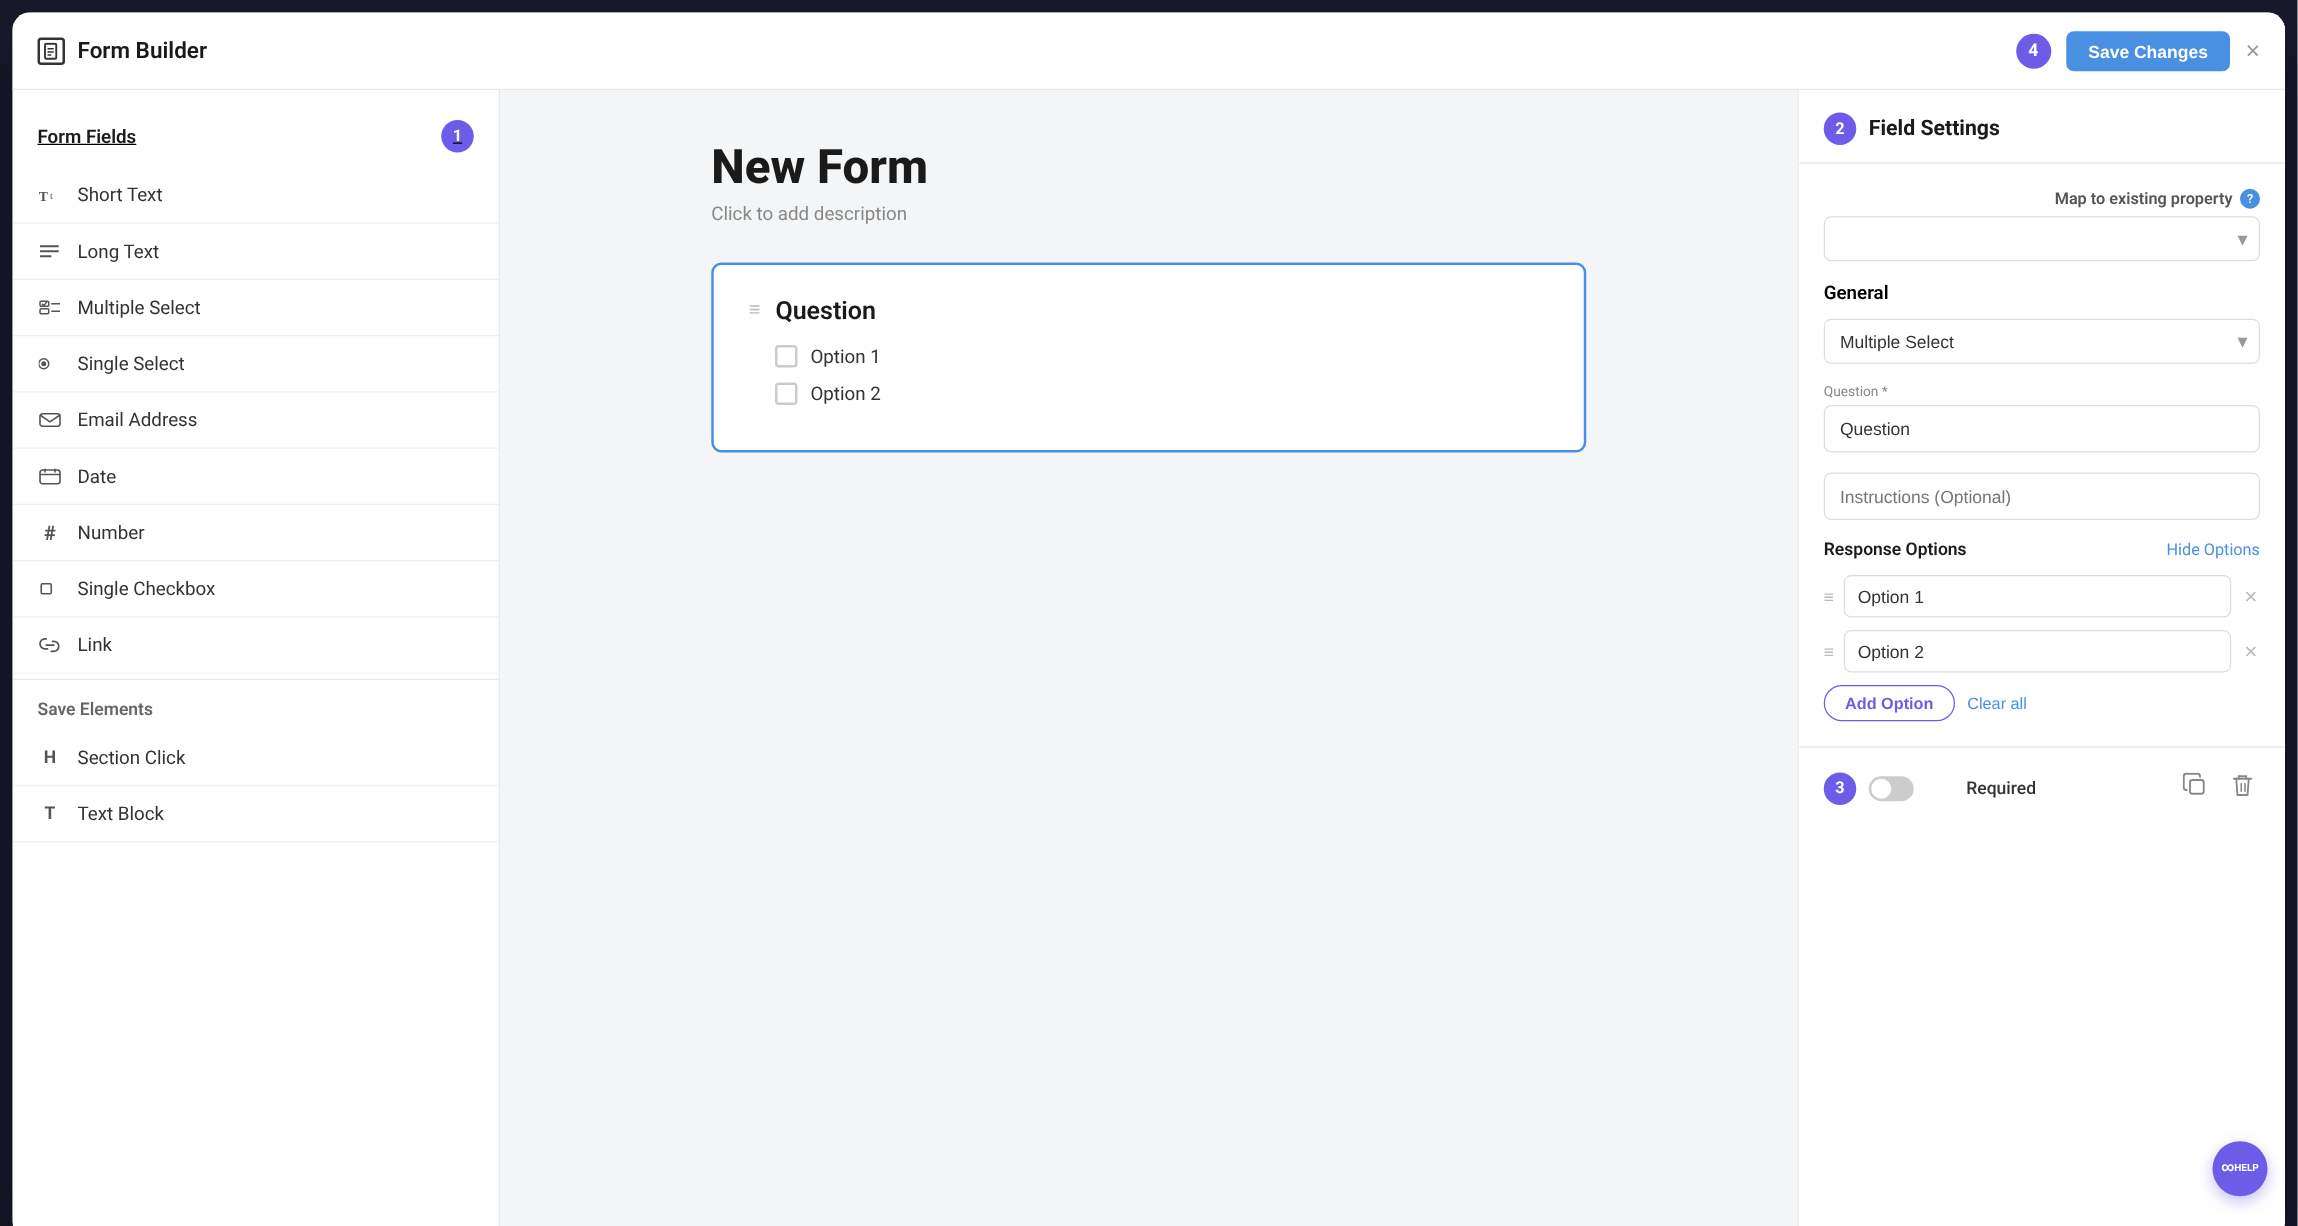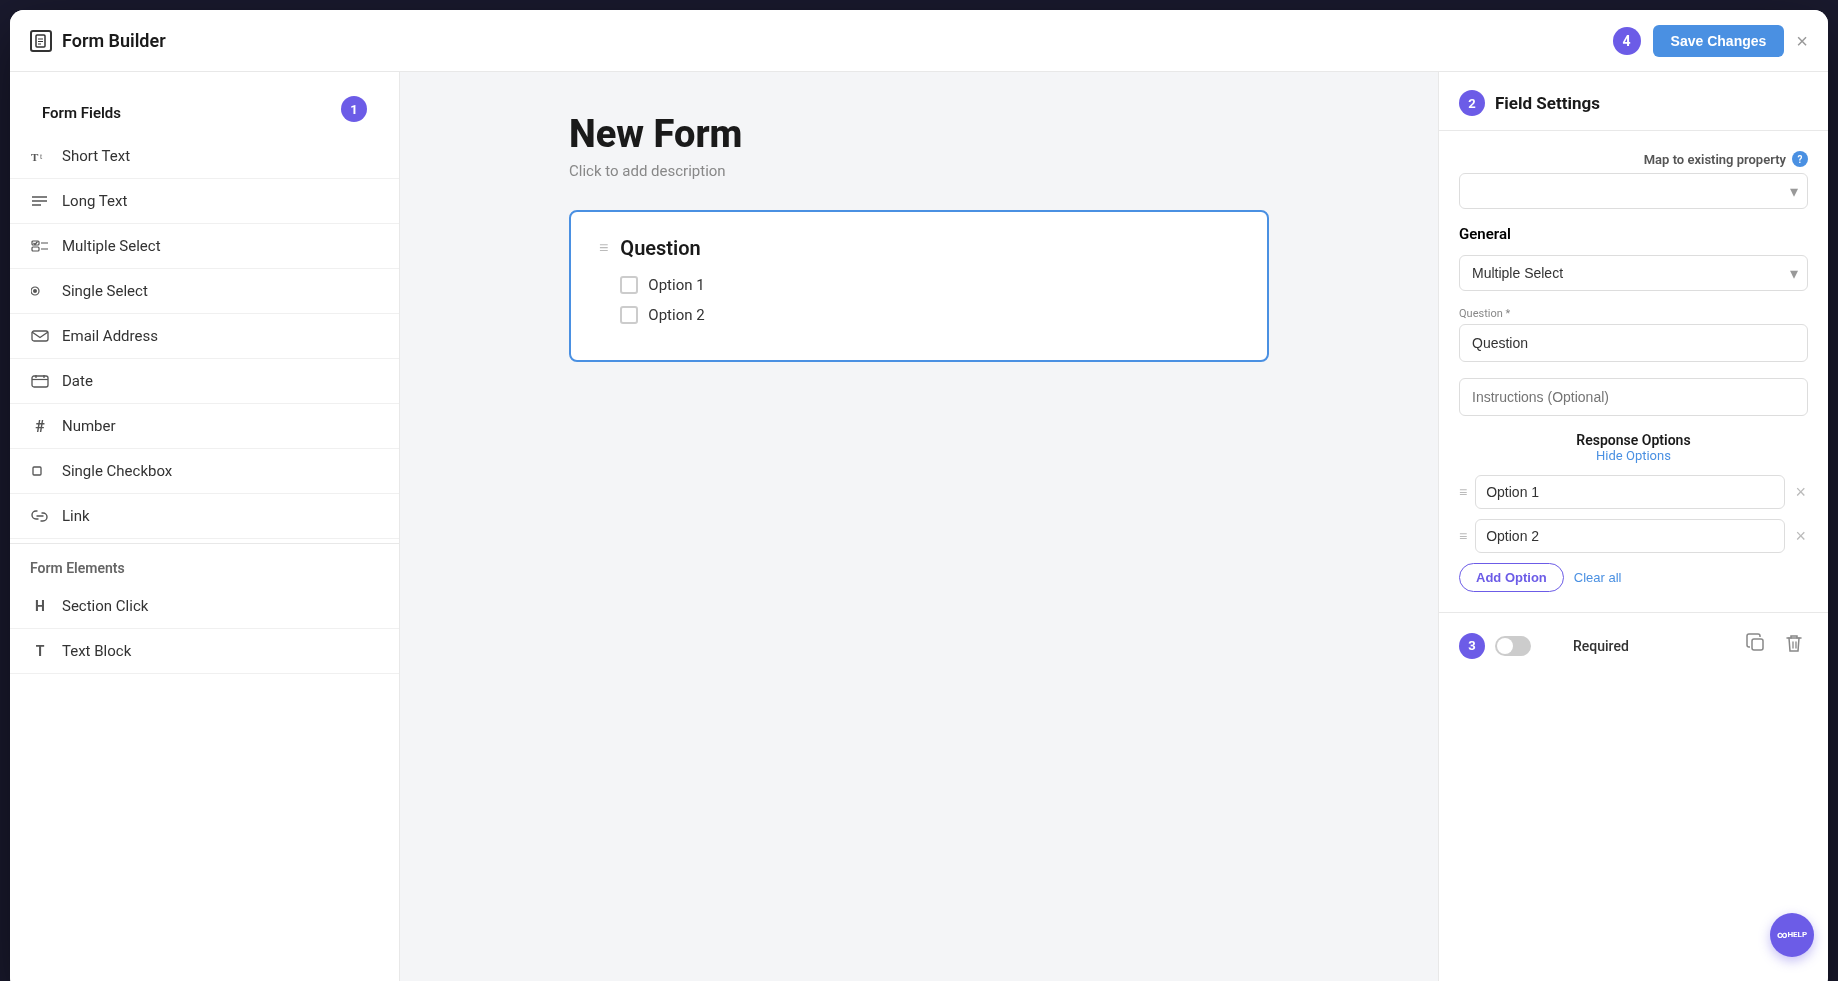--- a/index.html
+++ b/index.html
@@ -95,23 +95,24 @@
     .sidebar {
       width: 390px;
       flex-shrink: 0;
       background: #fff;
       border-right: 1px solid #e8e8e8;
       overflow-y: auto;
       padding: 16px 0;
     }
     .sidebar-section-header {
       display: flex;
-      align-items: flex-end;
+      align-items: center;
       justify-content: space-between;
-      padding: 8px 32px 12px;
+      padding: 8px 20px 12px;
+      text-decoration: underline;
     }
     .sidebar-section-title {
       font-size: 15px;
       font-weight: 600;
       color: #1a1a1a;
     }
     .sidebar-badge {
       width: 26px;
       height: 26px;
       border-radius: 50%;
@@ -322,21 +323,20 @@
     .input-label-small {
       font-size: 11px;
       color: #888;
       margin-bottom: 4px;
     }
     .response-options-header {
       display: flex;
       align-items: center;
       justify-content: space-between;
       margin: 16px 0 12px;
-      flex-direction: column;
     }
     .response-options-title {
       font-size: 14px;
       font-weight: 600;
       color: #1a1a1a;
     }
     .hide-options-link {
       font-size: 13px;
       color: #4a90e2;
       cursor: pointer;
@@ -593,21 +593,21 @@
           <svg width="18" height="14" viewBox="0 0 18 14" fill="none">
             <path d="M7 10H5a4 4 0 0 1 0-8h1" stroke="#555" stroke-width="1.4" fill="none" stroke-linecap="round"></path>
             <path d="M11 4h1a4 4 0 0 1 0 8h-2" stroke="#555" stroke-width="1.4" fill="none" stroke-linecap="round"></path>
             <line x1="6" y1="7" x2="12" y2="7" stroke="#555" stroke-width="1.4" stroke-linecap="round"></line>
           </svg>
         </span>
         <span>Link</span>
       </div>
 
       <div class="sidebar-elements-header">
-        <span>Form Elements</span>
+        <span>Save Elements</span>
       </div>
 
       <div class="sidebar-item">
         <span class="sidebar-item-icon" style="font-size:14px;font-weight:700;color:#555;">H</span>
         <span>Section Click</span>
       </div>
 
       <div class="sidebar-item">
         <span class="sidebar-item-icon" style="font-size:14px;font-weight:700;color:#555;">T</span>
         <span>Text Block</span>

